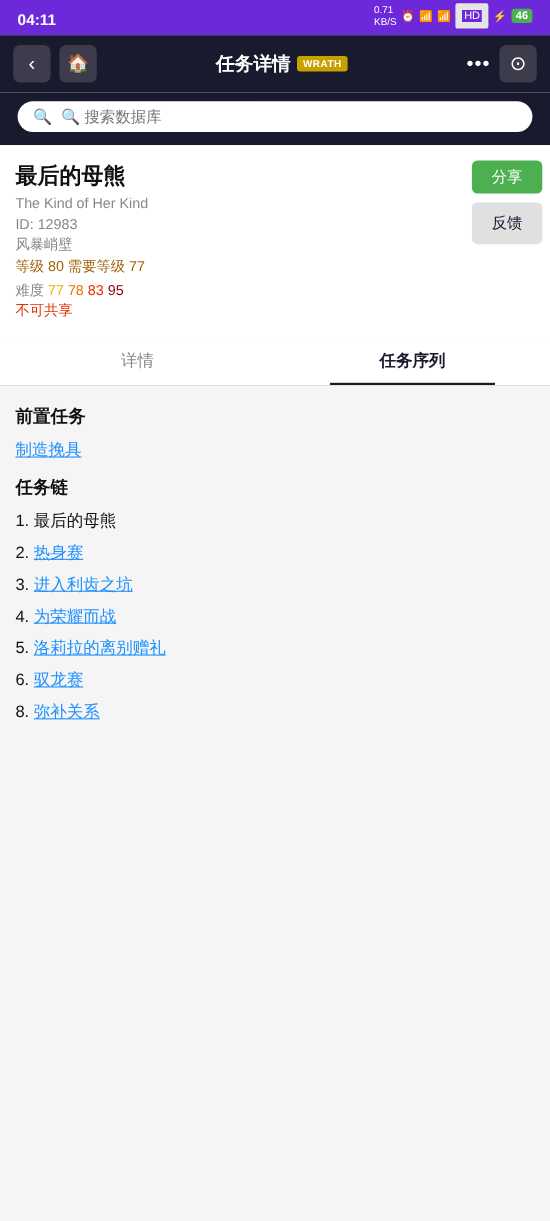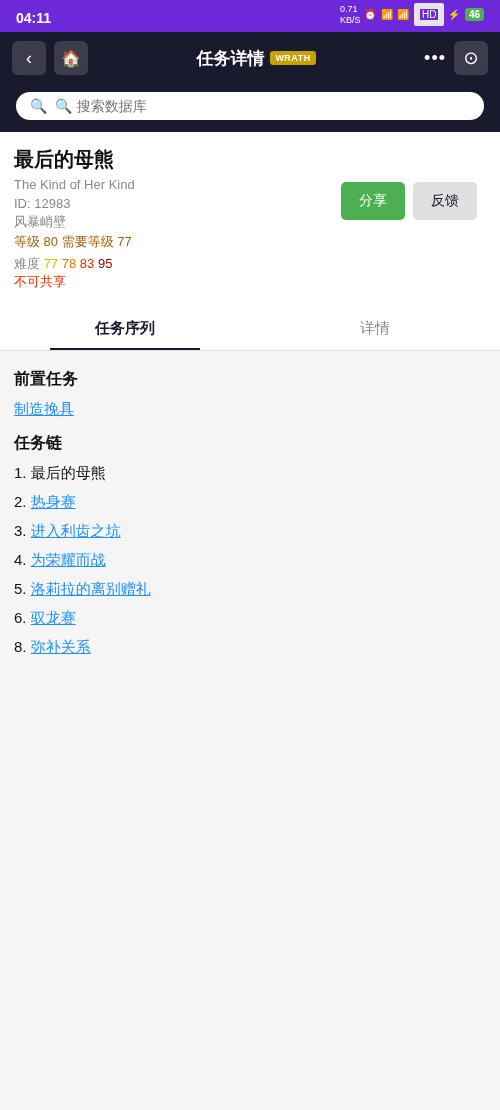--- a/index.html
+++ b/index.html
@@ -188,26 +188,25 @@
     .diff-num.dark-red { color: #8b0000; }
     .quest-share-status {
       font-size: 13px;
       color: #e83000;
       margin-bottom: 6px;
     }
 
     
     .action-buttons {
       position: absolute;
-      right: 23px;
+      right: 7px;
       top: 14px;
       display: flex;
-      flex-direction: row;
+      flex-direction: column;
       gap: 8px;
-      margin-top: 36px;
     }
     .btn-share {
       background: #4caf50;
       color: #fff;
       border: none;
       border-radius: 5px;
       padding: 6px 16px;
       font-size: 14px;
       cursor: pointer;
       min-width: 64px;
@@ -355,25 +354,25 @@
     <span class="diff-num orange">78</span>
     <span> </span>
     <span class="diff-num red">83</span>
     <span> </span>
     <span class="diff-num dark-red">95</span>
   </div>
   <div class="quest-share-status">不可共享</div>
 </div>
 
 <div class="tabs">
+  <div class="tab">
+    <span>详情</span>
+  </div>
   <div class="tab active">
     <span>任务序列</span>
-  </div>
-  <div class="tab">
-    <span>详情</span>
   </div>
 </div>
 
 <div class="quest-content">
 
   <div class="section-title">前置任务</div>
   <a class="prereq-link">制造挽具</a>
 
   <div class="chain-section-title">任务链</div>
   <ul class="chain-list">

